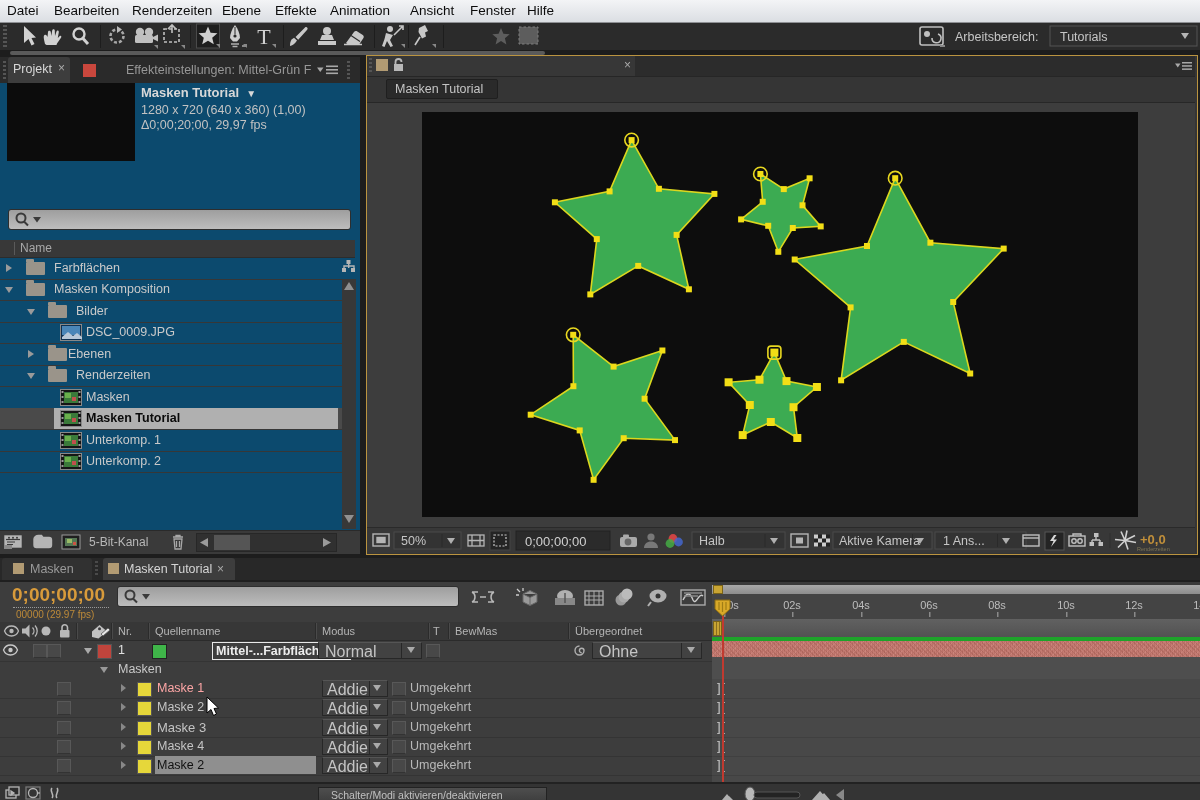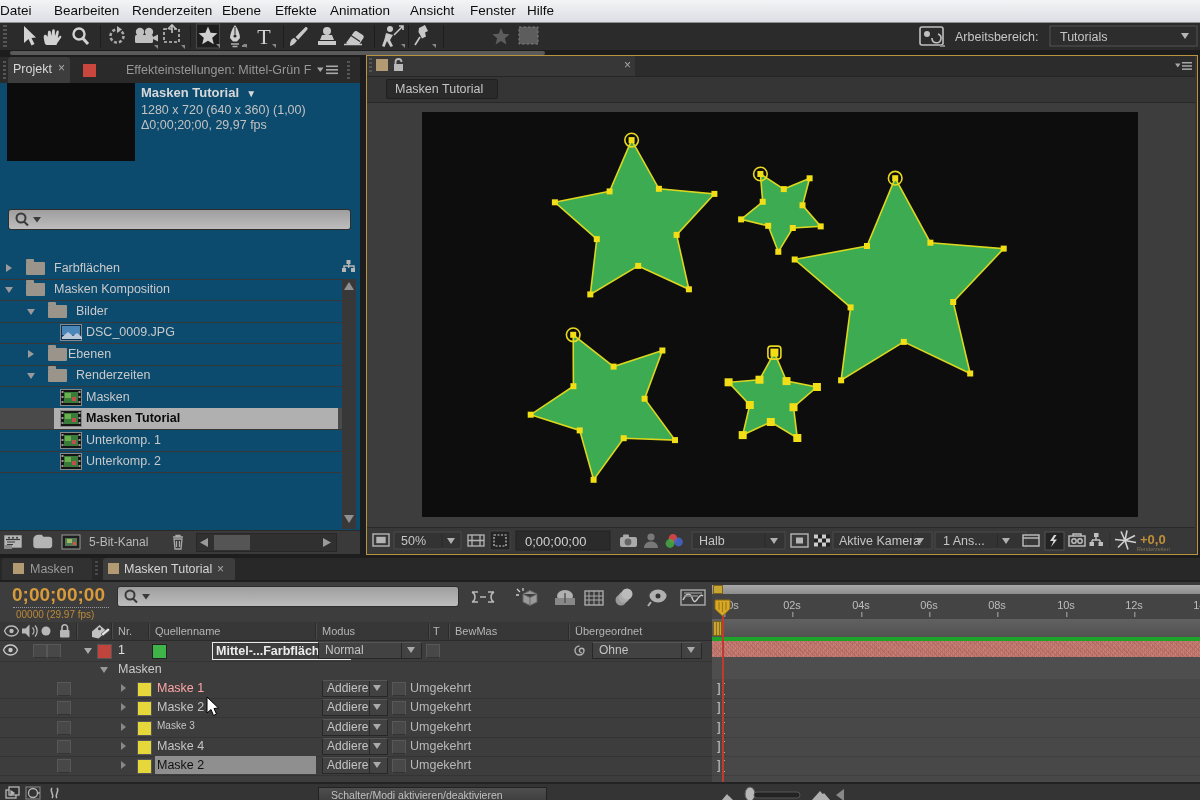--- a/index.html
+++ b/index.html
@@ -16,27 +16,27 @@
   .row{position:absolute;left:0;width:355px;height:21px;border-bottom:1px solid #373737;}
   .rtext{position:absolute;top:3px;font-size:12.5px;color:#c9c9c9;white-space:nowrap;}
   .tri-r{position:absolute;width:0;height:0;border-left:6px solid #9a9a9a;border-top:4.5px solid transparent;border-bottom:4.5px solid transparent;}
   .tri-d{position:absolute;width:0;height:0;border-top:6px solid #9a9a9a;border-left:4.5px solid transparent;border-right:4.5px solid transparent;}
   .folder{position:absolute;width:19px;height:13px;background:#9a948a;border-radius:1px;}
   .folder:before{content:"";position:absolute;left:0;top:-3px;width:8px;height:3px;background:#9a948a;border-radius:1px 1px 0 0;}
   
   #comp{position:absolute;left:366px;top:55px;width:830px;height:498px;background:#353535;border:1px solid #bb9440;}
   
   #tl{position:absolute;left:0;top:558px;width:1200px;height:242px;background:#3d3d3d;}
-  .ddown{position:absolute;background:#424242;border:1px solid #272727;border-top-color:#555;color:#c4c4c4;font-size:12px;}
+  .ddown{position:absolute;background:#424242;border:1px solid #272727;border-top-color:#555;color:#c4c4c4;font-size:16px;}
   .cbox{position:absolute;width:12px;height:12px;background:#484848;border:1px solid #585858;border-bottom-color:#333;}
 </style>
 </head>
 <body>
 <div id="menubar">
-  <span class="mi" style="left:0">Datei</span>
+  <span class="mi" style="left:7px">Datei</span>
   <span class="mi" style="left:54px">Bearbeiten</span>
   <span class="mi" style="left:132px">Renderzeiten</span>
   <span class="mi" style="left:222px">Ebene</span>
   <span class="mi" style="left:275px">Effekte</span>
   <span class="mi" style="left:330px">Animation</span>
   <span class="mi" style="left:410px">Ansicht</span>
   <span class="mi" style="left:470px">Fenster</span>
   <span class="mi" style="left:527px">Hilfe</span>
 </div>
 <div id="toolbar">
@@ -155,20 +155,24 @@
   <span class="abs" style="left:141px;top:61px;font-size:12.5px;color:#c2c2c2">Δ0;00;20;00, 29,97 fps</span>
 
   <div class="abs" style="left:8px;top:152px;width:341px;height:19px;background:linear-gradient(#9e9e9e,#bdbdbd);border:1px solid #2e2e2e;border-radius:3px;">
     <svg class="abs" style="left:4px;top:2px" width="36" height="15">
       <circle cx="8" cy="6" r="4.5" fill="none" stroke="#3a3a3a" stroke-width="2"></circle>
       <line x1="11" y1="9.5" x2="15" y2="13.5" stroke="#3a3a3a" stroke-width="2"></line>
       <path d="M20 5 l8 0 -4 5.5z" fill="#3a3a3a"></path>
     </svg>
   </div>
 
+  <div class="abs" style="left:0;top:183px;width:355px;height:17px;background:#383838;border-bottom:1px solid #2c2c2c;">
+    <div class="abs" style="left:14px;top:2px;width:1px;height:13px;background:#5a5a5a"></div>
+    <span class="abs" style="left:20px;top:1px;font-size:12px;color:#a8a8a8">Name</span>
+  </div>
   <div id="tree">
     <div class="row" style="top:201px">
         <div class="tri-r" style="left:6px;top:6px"></div>
         <div class="folder" style="left:26px;top:4px"></div>
         <span class="rtext" style="left:54px">Farbflächen</span>
       </div>
     <div class="row" style="top:222px">
         <div class="tri-d" style="left:5px;top:8px"></div>
         <div class="folder" style="left:26px;top:4px"></div>
         <span class="rtext" style="left:54px">Masken Komposition</span>
@@ -678,21 +682,21 @@
         </svg>
       </div>
     <div class="cbox" style="left:392px;top:3px"></div>
     <span class="abs" style="left:410px;top:2px;font-size:12.5px;color:#b8b8b8">Umgekehrt</span>
   </div>
   <div class="abs" style="left:0;top:160px;width:712px;height:19px;border-bottom:1px solid #343434;">
 
     <div class="cbox" style="left:57px;top:3px"></div>
     <div class="tri-r" style="left:121px;top:5px;border-left-color:#888;border-top-width:4px;border-bottom-width:4px;border-left-width:5.5px"></div>
     <div class="abs" style="left:137px;top:3px;width:13px;height:13px;background:#e6d73a;border:1px solid #555"></div>
-    <span class="abs" style="left:157px;top:2px;font-size:10px;color:#c4c4c4">Maske 3</span>
+    <span class="abs" style="left:157px;top:2px;font-size:13px;color:#c4c4c4">Maske 3</span>
     <div class="ddown" style="left:322px;top:1px;width:64px;height:15px;overflow:hidden;">
         <div class="abs" style="left:0;top:0;width:45px;height:15px;overflow:hidden">
           <span class="abs" style="left:4px;top:0px">Addieren</span>
         </div>
         <div class="abs" style="left:46px;top:0;width:1px;height:15px;background:#272727"></div>
         <svg class="abs" style="left:50px;top:4px" width="9" height="7">
           <path d="M0 0 l8 0 -4 6z" fill="#aaa"></path>
         </svg>
       </div>
     <div class="cbox" style="left:392px;top:3px"></div>

